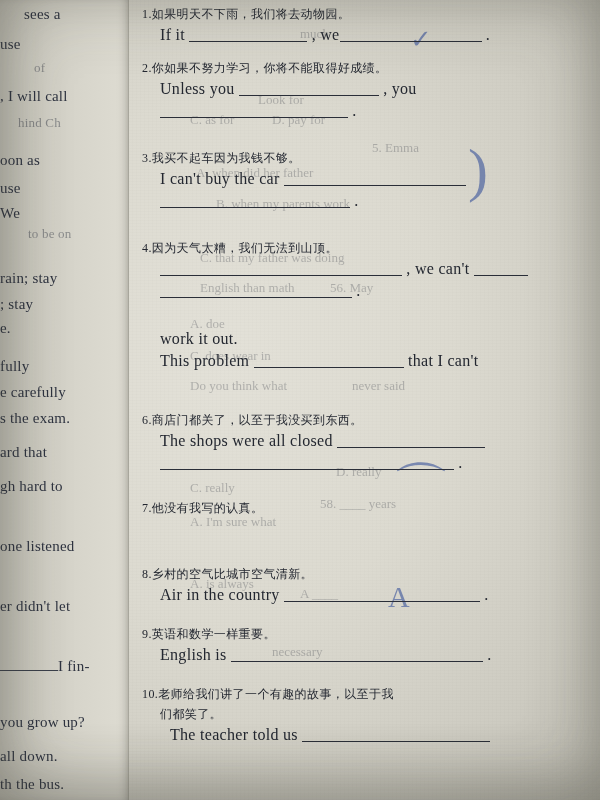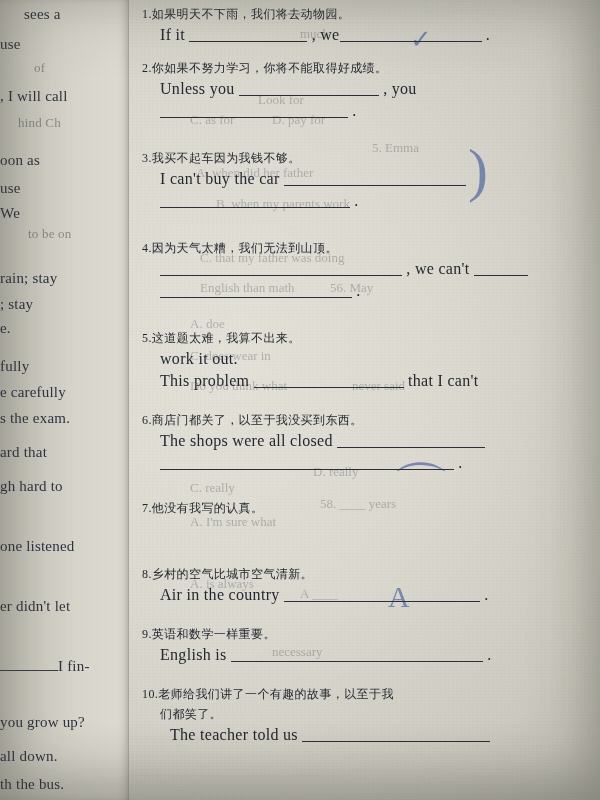--- a/index.html
+++ b/index.html
@@ -184,21 +184,21 @@
     <div class="ghost ltr" style="left:372px; top:140px;">5. Emma</div>
     <div class="ghost ltr" style="left:196px; top:165px;">A. when did her father</div>
     <div class="ghost ltr" style="left:190px; top:196px;margin-left:26px;">B. when my parents work</div>
     <div class="ghost ltr" style="left:200px; top:250px;">C. that my father was doing</div>
     <div class="ghost ltr" style="left:330px; top:280px;">56. May</div>
     <div class="ghost ltr" style="left:200px; top:280px;">English than math</div>
     <div class="ghost ltr" style="left:190px; top:316px;">A. doe</div>
     <div class="ghost ltr" style="left:190px; top:348px;">C. does wear in</div>
     <div class="ghost ltr" style="left:190px; top:378px;">Do you think what</div>
     <div class="ghost ltr" style="left:352px; top:378px;">never said</div>
-    <div class="ghost ltr" style="left:313px; top:464px;">D. really</div>
+    <div class="ghost ltr" style="left:336px; top:464px;">D. really</div>
     <div class="ghost ltr" style="left:190px; top:480px;">C. really</div>
     <div class="ghost ltr" style="left:320px; top:496px;">58. ____ years</div>
     <div class="ghost ltr" style="left:190px; top:514px;">A. I'm sure what</div>
     <div class="ghost ltr" style="left:190px; top:576px;">A. is always</div>
     <div class="ghost ltr" style="left:300px; top:586px;">A ____</div>
     <div class="ghost ltr" style="left:272px; top:644px;">necessary</div>
   </div>
 
   <div class="pen" style="left:410px; top:24px; font-size:26px;">✓</div>
   <div class="pen" style="left:468px; top:150px; font-size:60px; line-height:40px;">)</div>
@@ -246,23 +246,20 @@
       </div>
       <div class="en">
         <span class="blank" style="width:242px;"></span><span class="tail"> , we can't </span><span class="blank" style="width:54px;"></span>
       </div>
       <div class="en indent2">
         <span class="blank" style="width:192px;"></span><span class="tail"> .</span>
       </div>
     </div>
 
     <div class="item" style="top:328px;">
-      <div class="zh">
-        <span class="num">5.</span><span>这道题太难，我算不出来。</span>
-      </div>
       <div class="en indent2">work it out.</div>
       <div class="en">
         <span>This problem </span><span class="blank" style="width:150px;"></span><span class="tail"> that I can't</span>
       </div>
     </div>
 
     <div class="item" style="top:410px;">
       <div class="zh">
         <span class="num">6.</span><span>商店门都关了，以至于我没买到东西。</span>
       </div>

